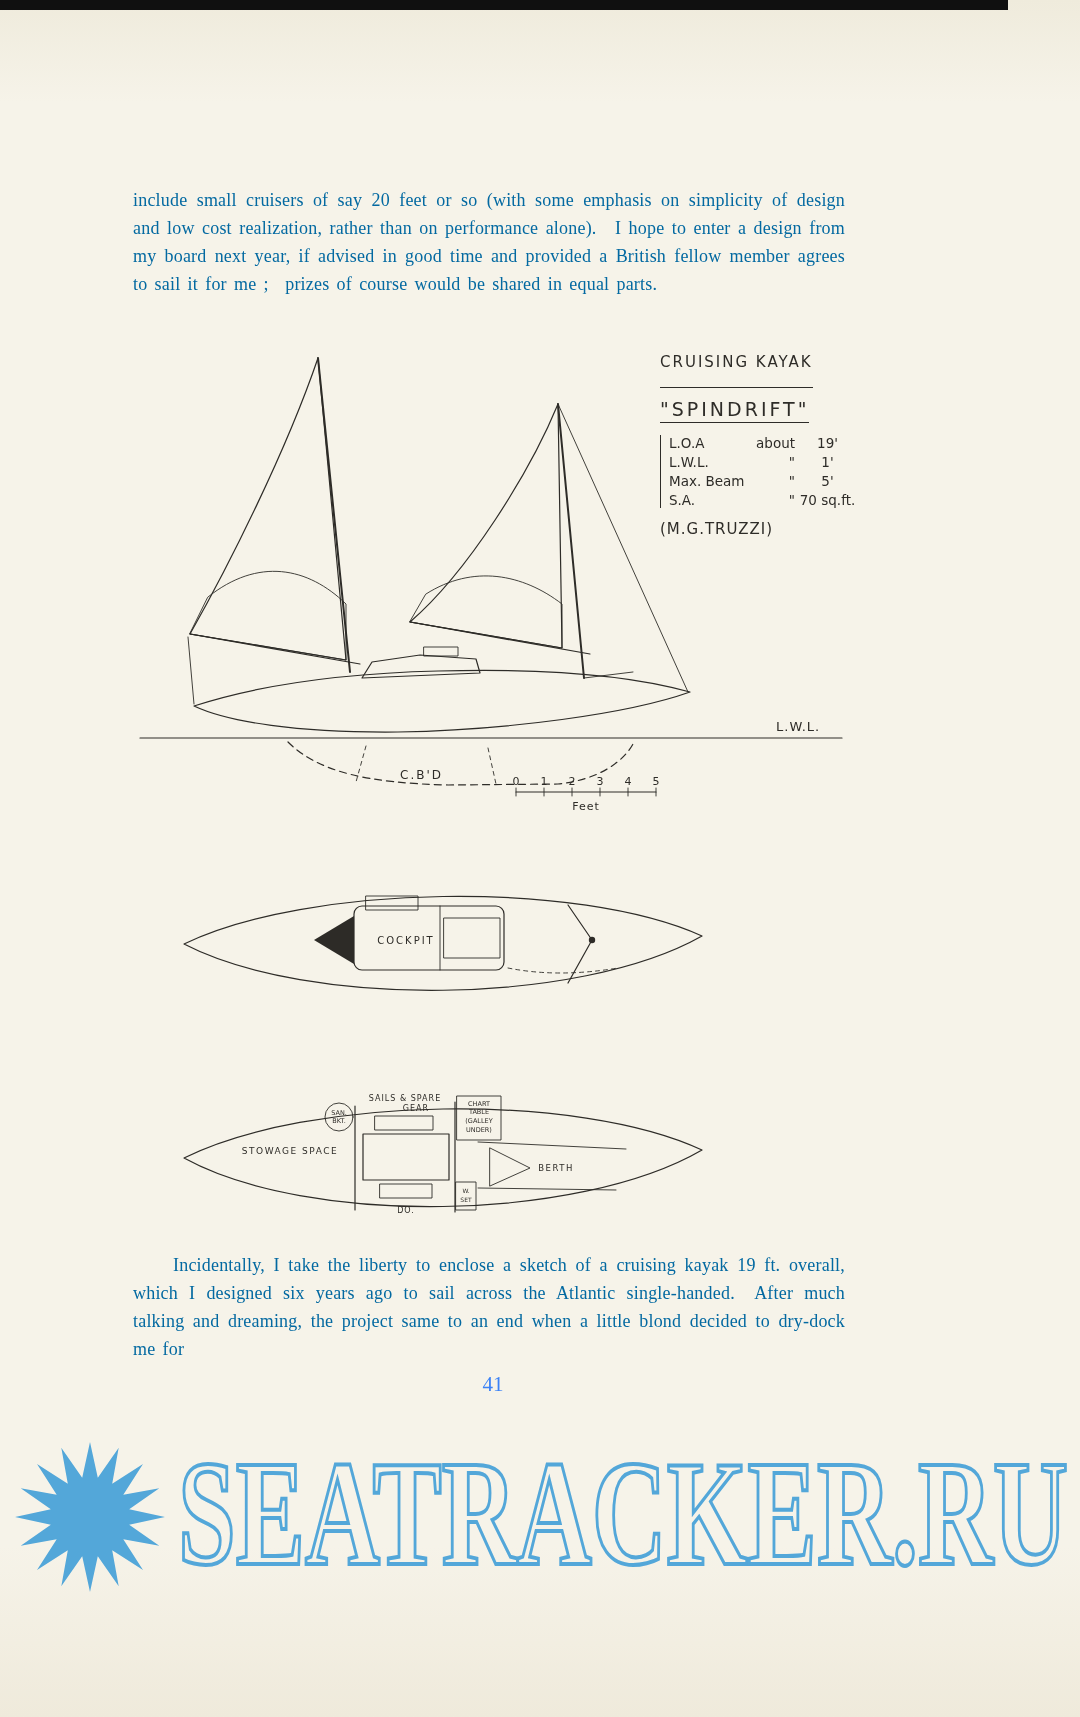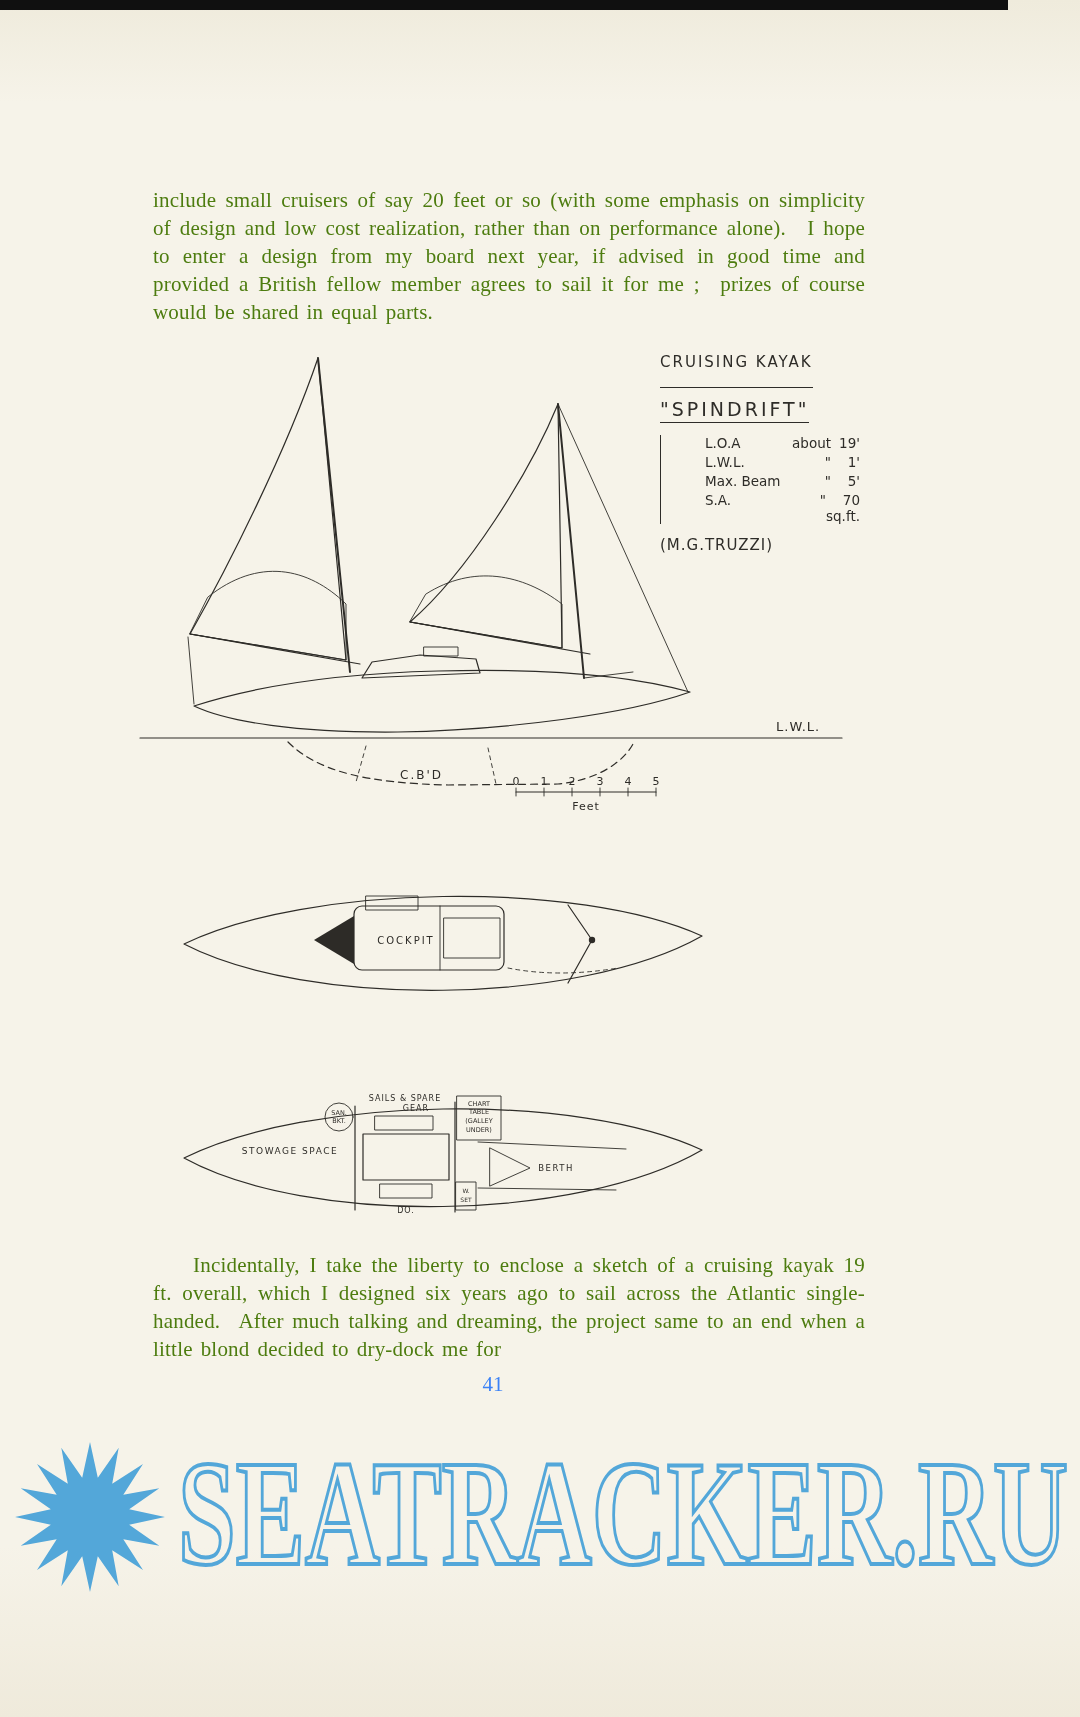--- a/index.html
+++ b/index.html
@@ -3,36 +3,36 @@
 <meta charset="utf-8">
 <style>
   html,body{margin:0;padding:0;}
   body{
     width:1080px;height:1717px;position:relative;overflow:hidden;
     background:linear-gradient(180deg,#efebdc 0%,#f6f3e9 6%,#f6f3e9 90%,#efeadb 100%);
     font-family:"Liberation Serif", serif;color:#2e2c28;
   }
   .scan-bar{position:absolute;top:0;left:0;width:1008px;height:10px;background:#101010;}
   .para{
-    position:absolute;left:153px;width:712px;margin:0;
-    font-size:21px;line-height:28px;text-align:justify;
-    letter-spacing:0.2px;word-spacing:2.5px;color:#4d7c0f;
+    position:absolute;left:133px;width:712px;margin:0;
+    font-size:18px;line-height:28px;text-align:justify;
+    letter-spacing:0.2px;word-spacing:2.5px;color:#0369a1;
   }
   #para-top{top:186px;}
   #para-bottom{top:1251px;text-indent:40px;}
   .page-number{position:absolute;left:137px;width:712px;top:1372px;text-align:center;font-size:21px;color:#3b82f6;}
   
   .spec-box{position:absolute;left:660px;top:352px;width:200px;font-family:"DejaVu Sans",sans-serif;color:#2e2c28;}
   .spec-heading{font-size:15px;letter-spacing:2px;border-bottom:1.5px solid #2e2c28;display:inline-block;padding-bottom:16px;}
   .boat-name{font-size:19px;letter-spacing:3px;border-bottom:1.5px solid #2e2c28;display:inline-block;margin-top:10px;padding-bottom:2px;}
   .spec-list{border-left:1.5px solid #2e2c28;margin-top:12px;padding-left:8px;}
   .spec-row{display:flex;font-size:13.5px;margin:3px 0;}
-  .spec-label{width:84px;margin-left:36px;}
+  .spec-label{width:84px;}
   .spec-tie{width:42px;text-align:right;}
-  .spec-value{flex:1;text-align:right;}
+  .spec-value{flex:1;text-align:center;}
   .designer{margin-top:12px;font-size:15px;letter-spacing:1px;}
   
   .ink{stroke:#2e2c28;fill:none;stroke-width:1.2;stroke-linecap:round;stroke-linejoin:round;}
   .thick{stroke-width:2;}
   .thin{stroke-width:0.9;}
   .dashed{stroke-dasharray:7 5;}
   .dashed-s{stroke-dasharray:4 4;}
   .hand-svg{font-family:"DejaVu Sans",sans-serif;fill:#2e2c28;stroke:none;}
   svg{position:absolute;}
   #sailplan{left:128px;top:342px;}

